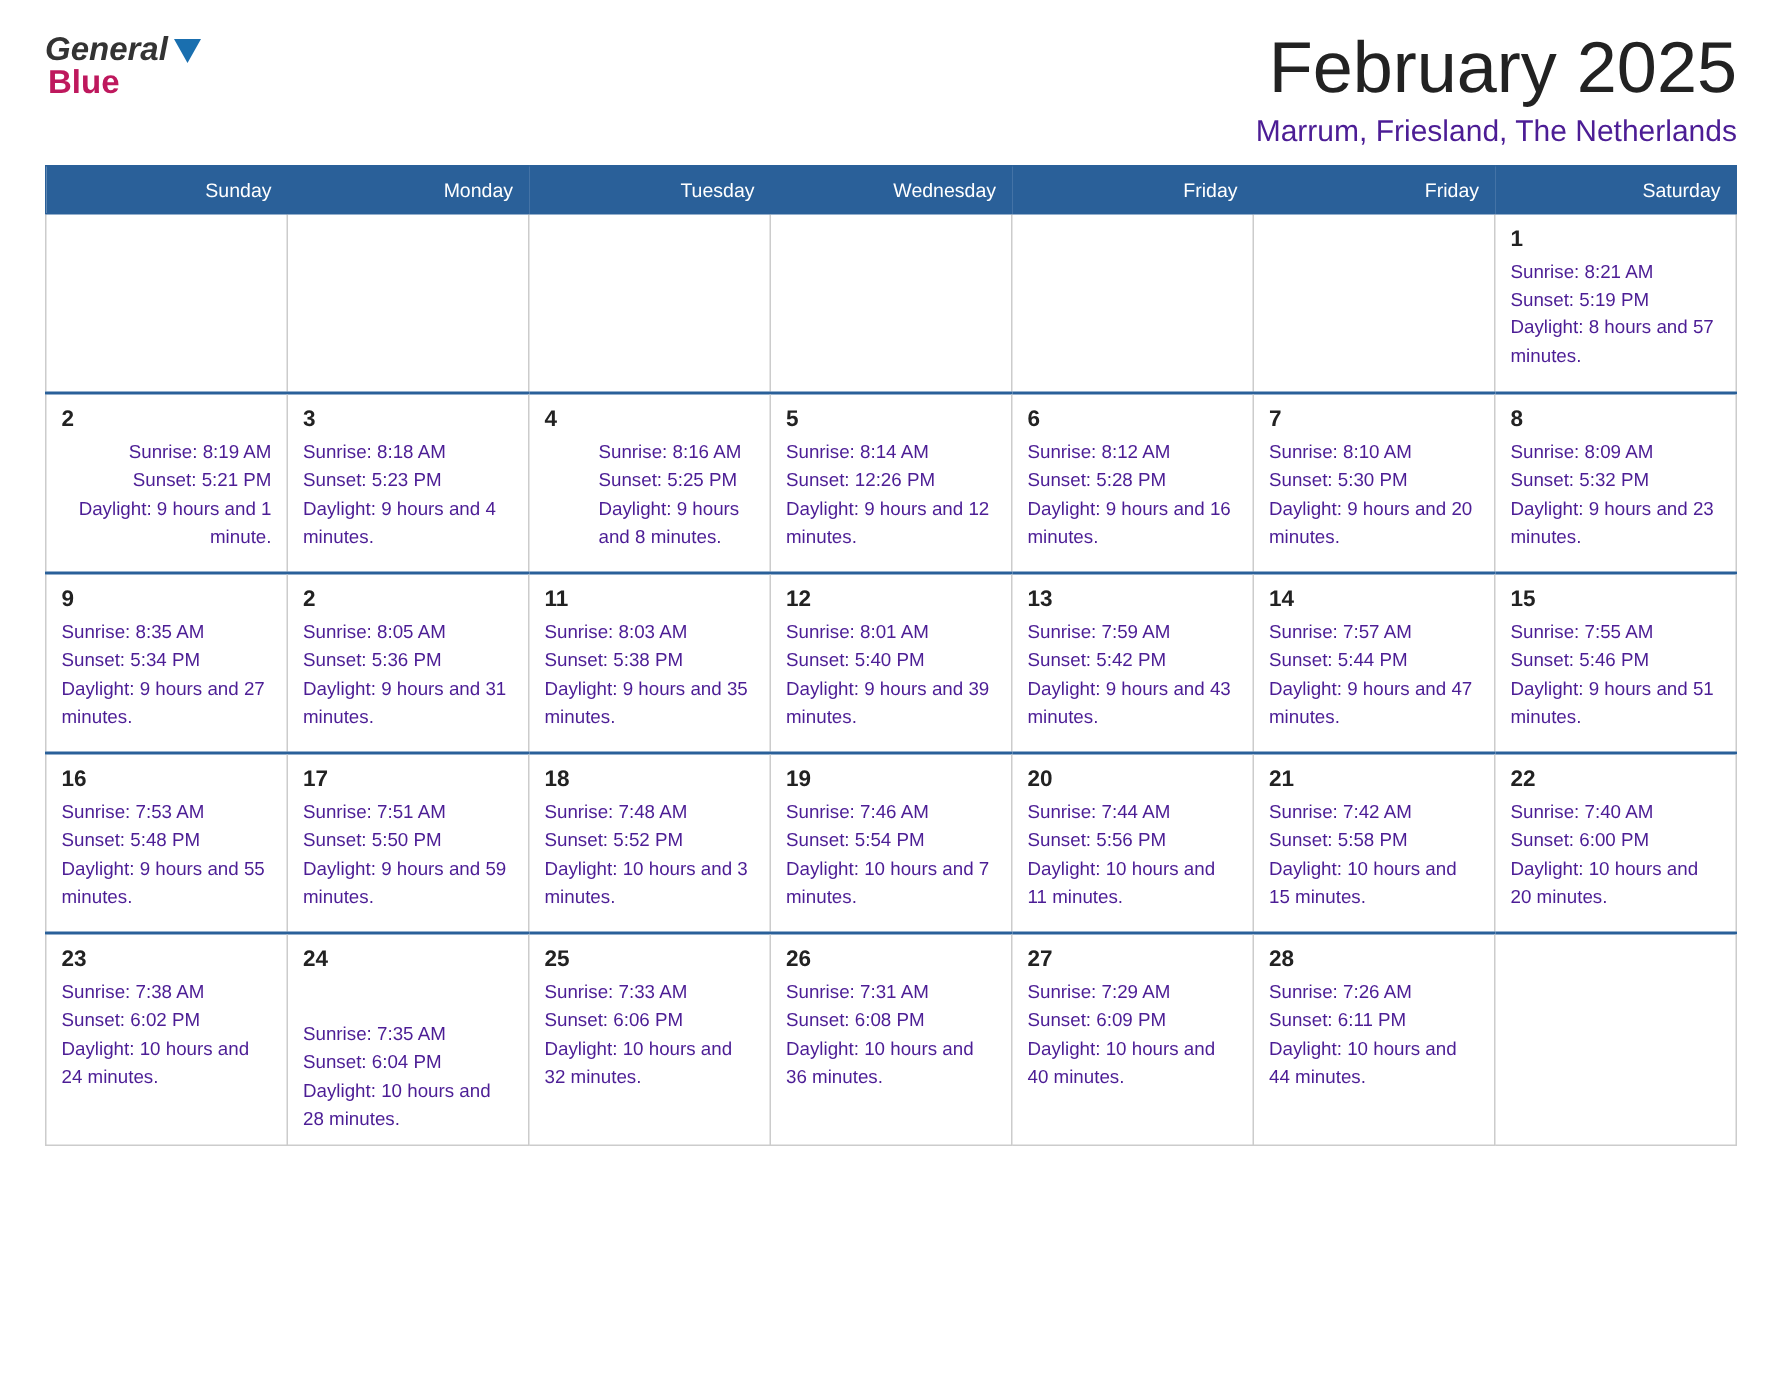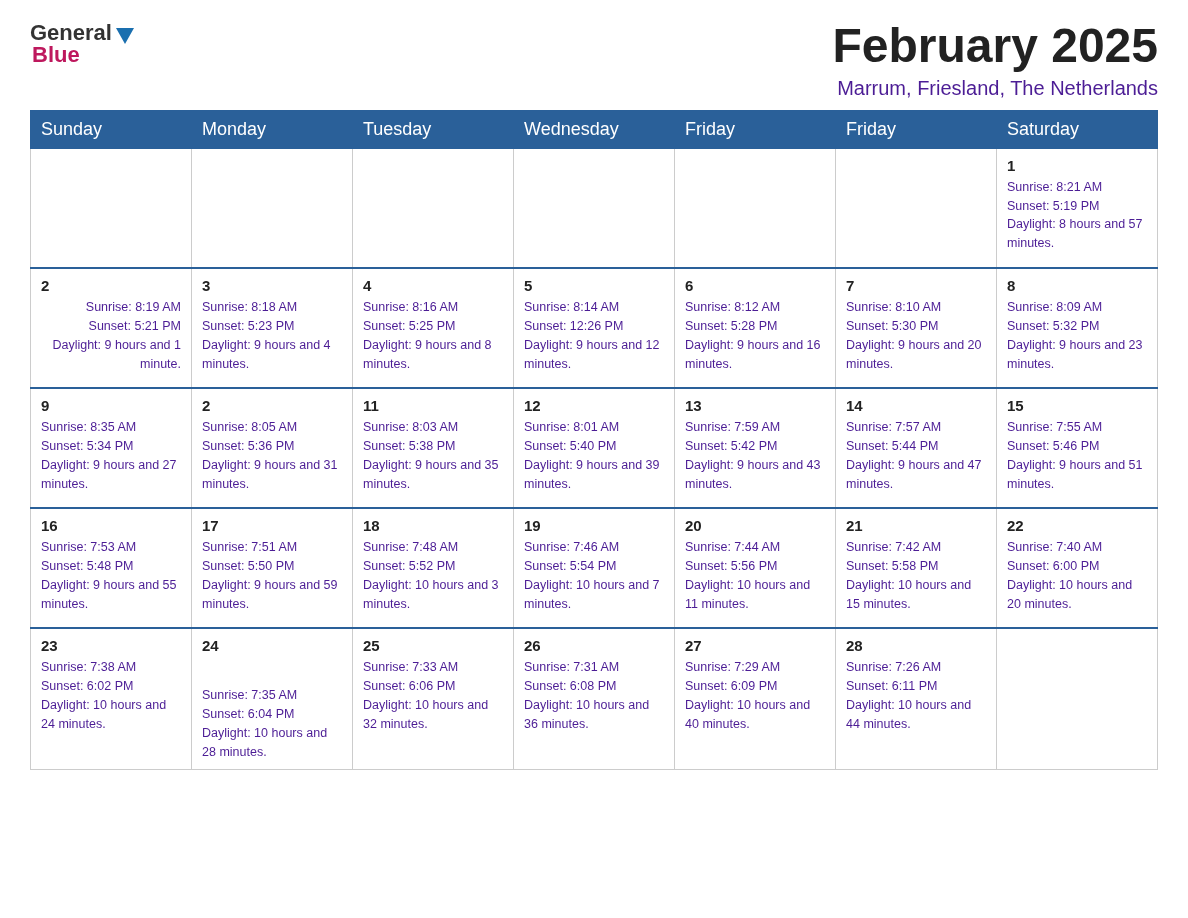--- a/index.html
+++ b/index.html
@@ -29,41 +29,41 @@
     .logo-text-blue {
       font-size: 22px;
       font-weight: bold;
       color: #be185d;
     }
     .title-block {
       text-align: right;
     }
     .month-title {
       font-size: 48px;
-      font-weight: bold;
+      font-weight: normal;
       color: #222;
       line-height: 1.1;
     }
     .location {
       font-size: 20px;
       color: #4c1d95;
       margin-top: 4px;
     }
     .calendar {
       width: 100%;
       border-collapse: collapse;
       margin-top: 10px;
     }
     .calendar th {
       background-color: #2a6099;
       color: #fff;
       padding: 8px 10px;
-      font-size: 18px;
+      font-size: 13px;
       font-weight: normal;
-      text-align: left;
+      text-align: right;
       border: 1px solid #2a6099;
     }
     .calendar td {
       vertical-align: top;
       padding: 8px 10px;
       border: 1px solid #ccc;
       width: 14.28%;
       font-size: 13px;
       color: #333;
       min-height: 100px;
@@ -86,21 +86,21 @@
     .row-divider td {
       border-top: 2px solid #2a6099;
     }
   </style>
 </head>
 <body>
 
 <div class="header">
   <div class="logo">
     <div style="display:flex;flex-direction:column;align-items:flex-start;">
-      <div style="display:flex;align-items:flex-end;">
+      <div style="display:flex;align-items:flex-start;font-style:italic;">
         <span class="logo-text-general">General</span>
         <svg width="22" height="22" viewBox="0 0 22 22" style="margin-left:2px;margin-top:2px;">
           <polygon points="2,4 20,4 11,20" fill="#1a6faf"></polygon>
         </svg>
       </div>
       <span class="logo-text-blue" style="margin-top:-4px;margin-left:2px;">Blue</span>
     </div>
   </div>
   <div class="title-block">
     <div class="month-title">February 2025</div>
@@ -143,21 +143,21 @@
 Daylight: 9 hours and 1 minute.</div>
         </td>
         <td>
           <div class="day-number">3</div>
           <div class="day-info" style="white-space: pre-line;">Sunrise: 8:18 AM
 Sunset: 5:23 PM
 Daylight: 9 hours and 4 minutes.</div>
         </td>
         <td>
           <div class="day-number">4</div>
-          <div class="day-info" style="white-space: pre-line;">Sunrise: 8:16 AM
+          <div class="day-info" style="white-space: pre-line; margin-left: 36px;">Sunrise: 8:16 AM
 Sunset: 5:25 PM
 Daylight: 9 hours and 8 minutes.</div>
         </td>
         <td>
           <div class="day-number">5</div>
           <div class="day-info" style="white-space: pre-line;">Sunrise: 8:14 AM
 Sunset: 12:26 PM
 Daylight: 9 hours and 12 minutes.</div>
         </td>
         <td>

